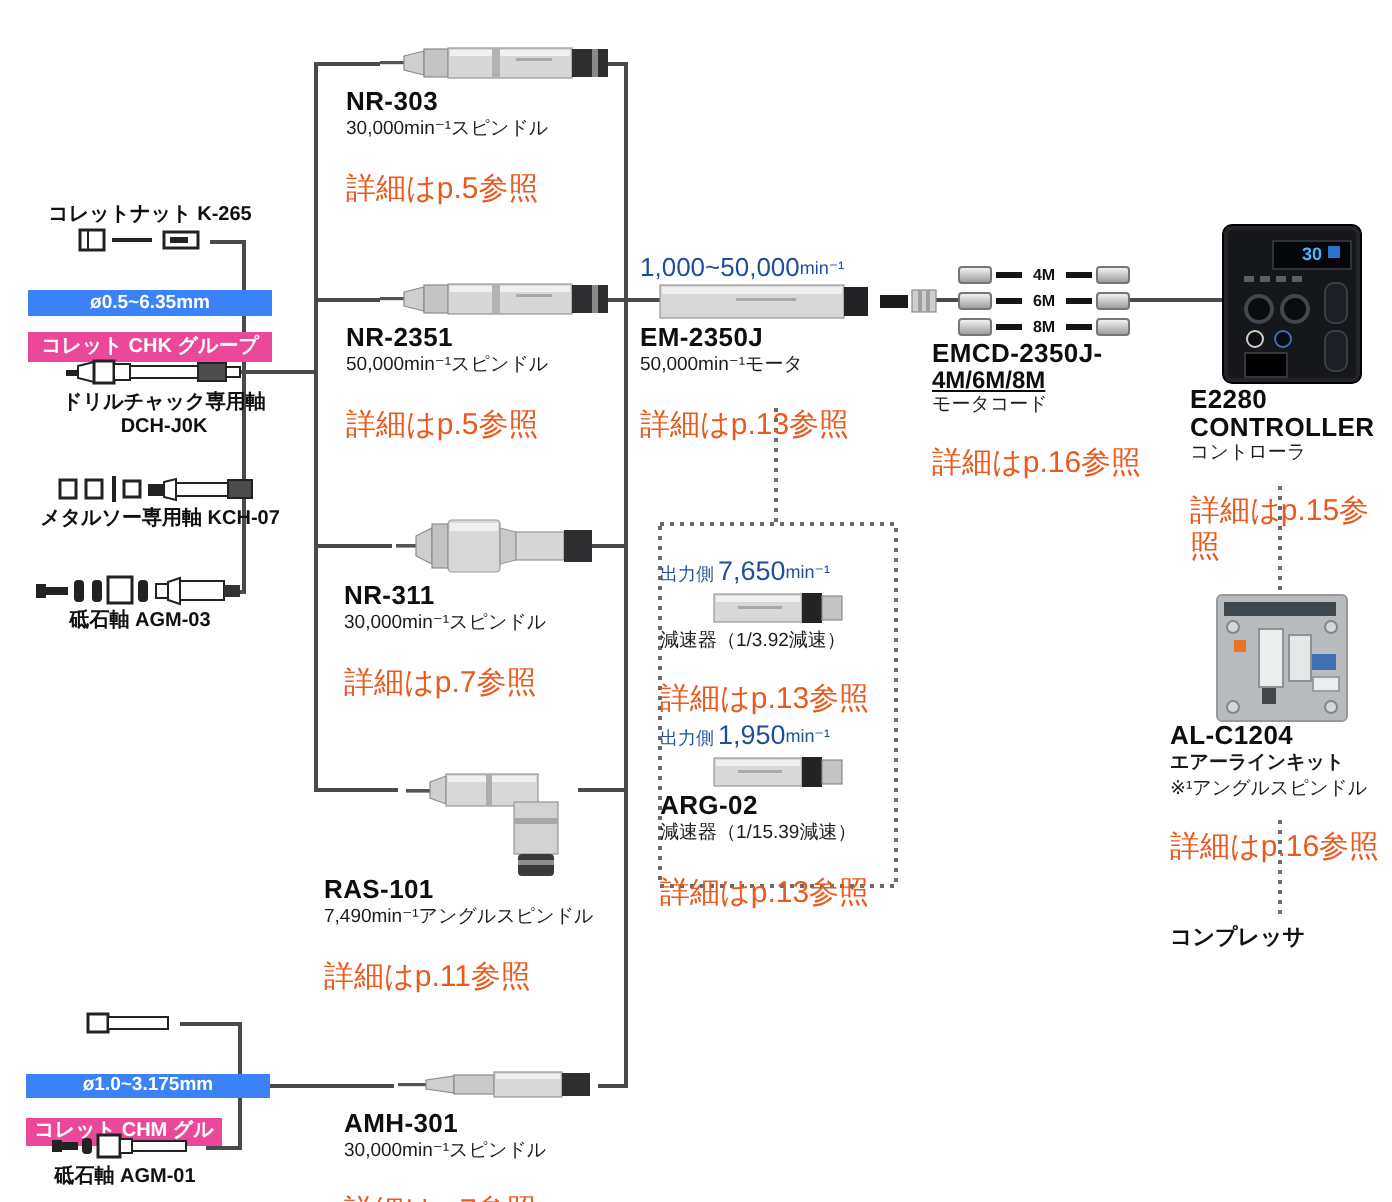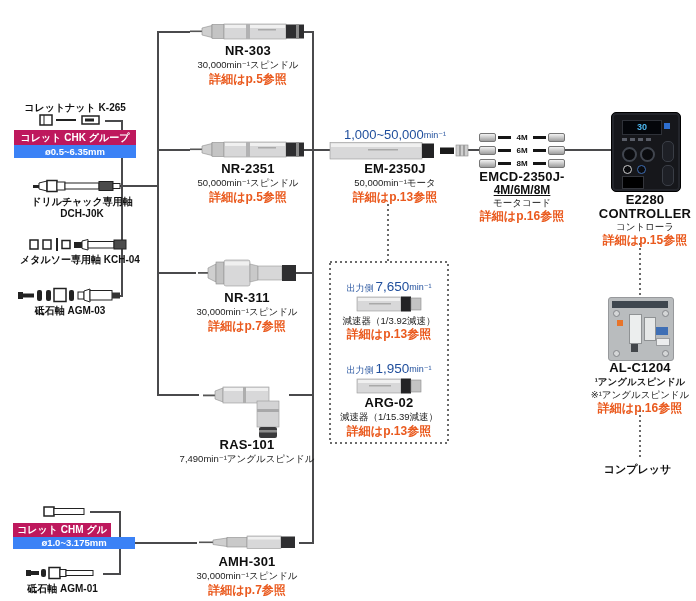--- a/index.html
+++ b/index.html
@@ -1,41 +1,41 @@
 <!DOCTYPE html>
 <html><head>
 <meta charset="utf-8">
 <style>
   html,body{margin:0;padding:0;background:#fff;}
   #stage{position:relative;width:696px;height:601px;background:#fff;overflow:hidden;
          font-family:"Liberation Sans","DejaVu Sans",sans-serif;color:#111;}
   .abs{position:absolute;}
   svg{display:block;}
-  .node{position:absolute;text-align:center;line-height:1.18;}
+  .node{position:absolute;line-height:1.18;}
   .pname{font-size:13px;font-weight:bold;color:#0e0e0e;letter-spacing:.2px;}
   .pname2{font-size:12px;font-weight:bold;color:#0e0e0e;text-decoration:underline;}
   .pdesc{font-size:9.5px;color:#1c1c1c;margin-top:1px;}
-  .plink{font-size:12px;font-weight:bold;color:#ea5a1e;margin-top:1px;cursor:pointer;}
+  .plink{font-size:15px;font-weight:normal;color:#ea5a1e;margin-top:15px;cursor:pointer;}
   .jlabel{position:absolute;font-size:10px;font-weight:bold;color:#111;text-align:center;line-height:1.2;}
   .banner{position:absolute;color:#fff;font-weight:bold;text-align:center;}
-  .banner-dark{background:#be185d;font-size:10px;}
+  .banner-dark{background:#ec4899;font-size:10px;margin-top:36px;}
   .banner-gray{background:#3b82f6;font-size:9.5px;}
   .bluetxt{color:#1f4e9c;font-weight:normal;}
   .unit{font-size:9px;position:relative;top:-1px;}
   .outprefix{font-size:9px;margin-right:2px;}
   .outval{font-size:13.5px;}
   
   .cordrow{display:flex;align-items:center;justify-content:center;height:13px;}
   .cplug{width:15px;height:7px;border:1px solid #767676;background:linear-gradient(#f3f3f3,#9d9d9d);border-radius:2px;}
   .cdash{width:13px;height:3px;background:#151515;margin:0 2px;}
   .clabel{font-size:8px;font-weight:bold;width:18px;text-align:center;color:#111;}
   
   #ctrl{position:absolute;left:611px;top:112px;width:68px;height:78px;background:#16171b;
         border:1px solid #000;border-radius:5px;box-shadow:inset 0 0 0 2px #23252b;}
-  #ctrl .disp{position:absolute;left:10px;top:7px;width:38px;height:13px;background:#04060a;
+  #ctrl .disp{position:absolute;left:24px;top:7px;width:38px;height:13px;background:#04060a;
         border:1px solid #2e3138;color:#4db8f0;font-size:9px;font-weight:bold;text-align:center;line-height:12px;}
   #ctrl .bluesq{position:absolute;left:52px;top:10px;width:6px;height:6px;background:#2e6fd0;}
   #ctrl .btn{position:absolute;width:5px;height:3px;background:#595d67;top:25px;}
   #ctrl .knob{position:absolute;width:11px;height:11px;border-radius:50%;background:#0a0b0e;border:2px solid #41464f;top:34px;}
   #ctrl .jack1{position:absolute;width:7px;height:7px;border-radius:50%;background:#0a0b0e;border:1px solid #cfcfcf;left:11px;top:52px;}
   #ctrl .jack2{position:absolute;width:7px;height:7px;border-radius:50%;background:#0a0b0e;border:1px solid #3f6fb5;left:25px;top:52px;}
   #ctrl .conn{position:absolute;left:50px;width:10px;height:19px;border:1px solid #3a3e46;border-radius:5px;background:#1e2026;}
   #ctrl .inlet{position:absolute;left:10px;top:63px;width:20px;height:11px;background:#000;border:1px solid #34363c;}
   
   #alkit{position:absolute;left:608px;top:297px;width:64px;height:62px;background:#b9bcbe;border:1px solid #97999c;border-radius:3px;}
@@ -99,21 +99,21 @@
   <svg class="abs" style="left:28px;top:237px" width="100" height="16">
     <rect x="2" y="3" width="8" height="9" fill="#fff" stroke="#222" stroke-width="1.5"></rect>
     <rect x="15" y="3" width="8" height="9" fill="#fff" stroke="#222" stroke-width="1.5"></rect>
     <rect x="28" y="1" width="2" height="13" fill="#222"></rect>
     <rect x="34" y="3.5" width="8" height="8" fill="#fff" stroke="#222" stroke-width="1.5"></rect>
     <rect x="46" y="5" width="8" height="6" fill="#222"></rect>
     <polygon points="54,4 60,2.5 60,13 54,11.5" fill="#fff" stroke="#222"></polygon>
     <rect x="60" y="4.5" width="26" height="6.5" fill="#fff" stroke="#222"></rect>
     <rect x="86" y="3" width="12" height="9" fill="#4c4c4c" stroke="#222"></rect>
   </svg>
-  <div class="jlabel" style="left:5px;top:254px;width:150px">メタルソー専用軸 KCH-04</div>
+  <div class="jlabel" style="left:5px;top:254px;width:150px">メタルソー専用軸 KCH-07</div>
 
   <svg class="abs" style="left:18px;top:286px" width="104" height="18">
     <rect x="0" y="6" width="5" height="7" fill="#222"></rect>
     <rect x="5" y="7.5" width="11" height="4" fill="#222"></rect>
     <rect x="19" y="4" width="5" height="11" rx="2" fill="#222"></rect>
     <rect x="28" y="4" width="5" height="11" rx="2" fill="#222"></rect>
     <rect x="36" y="2.5" width="12" height="13" fill="#fff" stroke="#222" stroke-width="1.5"></rect>
     <rect x="51" y="4" width="5" height="11" rx="2" fill="#222"></rect>
     <rect x="60" y="6" width="6" height="7" fill="#fff" stroke="#222"></rect>
     <polygon points="66,5 72,3 72,16 66,14" fill="#fff" stroke="#222"></polygon>
@@ -196,20 +196,21 @@
     <rect x="25" y="7" width="44" height="3" fill="#f0f0f0"></rect>
     <rect x="44" y="6" width="3" height="16" fill="#aeaeae"></rect>
     <rect x="58" y="20" width="22" height="26" fill="#d3d3d4" stroke="#979797" stroke-width=".6"></rect>
     <rect x="58" y="28" width="22" height="3" fill="#a8a8a9"></rect>
     <rect x="60" y="46" width="18" height="11" rx="2" fill="#3a3a3c"></rect>
     <rect x="60" y="49" width="18" height="2.5" fill="#8d8d8d"></rect>
   </svg>
   <div class="node" style="left:162px;top:437px;width:170px">
     <div class="pname">RAS-101</div>
     <div class="pdesc">7,490min⁻¹アングルスピンドル</div>
+    <div class="plink">詳細はp.11参照</div>
   </div>
 
   <svg class="abs" style="left:197px;top:532px" width="102" height="20">
     <rect x="2" y="9.5" width="14" height="1.6" fill="#555"></rect>
     <polygon points="16,8 30,6 30,14.5 16,12.5" fill="#cfcfcf" stroke="#8b8b8b" stroke-width=".6"></polygon>
     <rect x="30" y="5.5" width="20" height="9.5" fill="#c9c9c9" stroke="#8b8b8b" stroke-width=".6"></rect>
     <rect x="50" y="4" width="34" height="12.5" fill="#d8d8d9" stroke="#979797" stroke-width=".6"></rect>
     <rect x="51" y="5" width="32" height="2.5" fill="#f0f0f0"></rect>
     <rect x="84" y="4.5" width="14" height="11.5" fill="#2e2e30"></rect>
   </svg>
@@ -329,20 +330,20 @@
     <div class="bolt" style="left:53px;top:52px"></div>
     <div class="orange"></div>
     <div class="cyl1"></div>
     <div class="cyl2"></div>
     <div class="knob"></div>
     <div class="blue"></div>
     <div class="white"></div>
   </div>
   <div class="node" style="left:585px;top:360px;width:110px">
     <div class="pname">AL-C1204</div>
-    <div class="pdesc" style="font-weight:bold">¹アングルスピンドル</div>
+    <div class="pdesc" style="font-weight:bold">エアーラインキット</div>
     <div class="pdesc">※¹アングルスピンドル</div>
     <div class="plink">詳細はp.16参照</div>
   </div>
 
   <div class="node big-label" style="left:585px;top:463px;width:105px">コンプレッサ</div>
 
 </div>
 
 </body></html>

